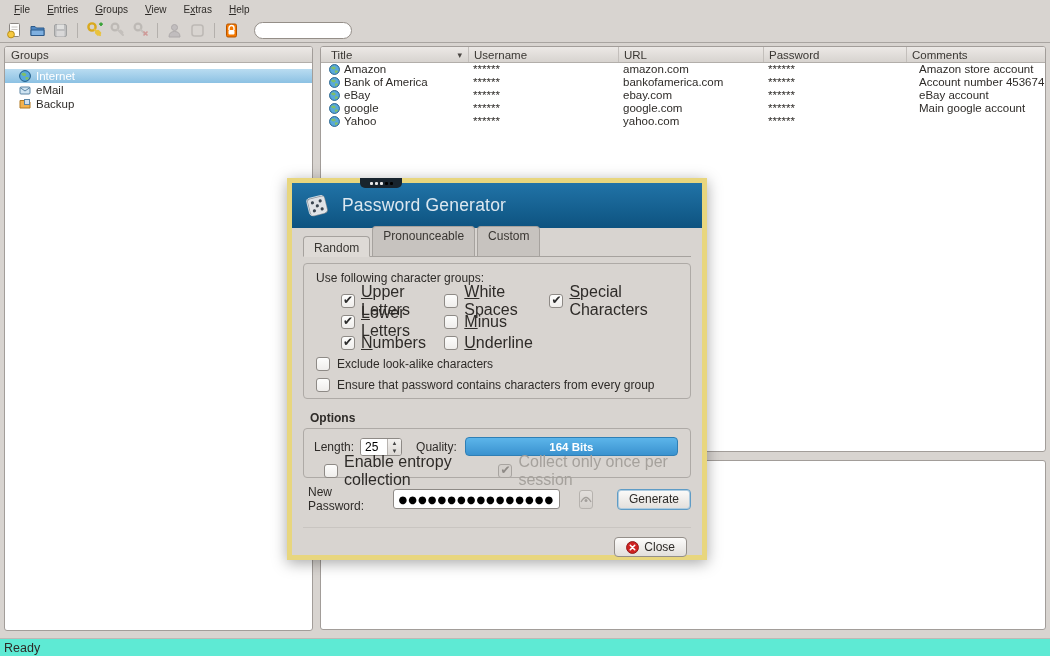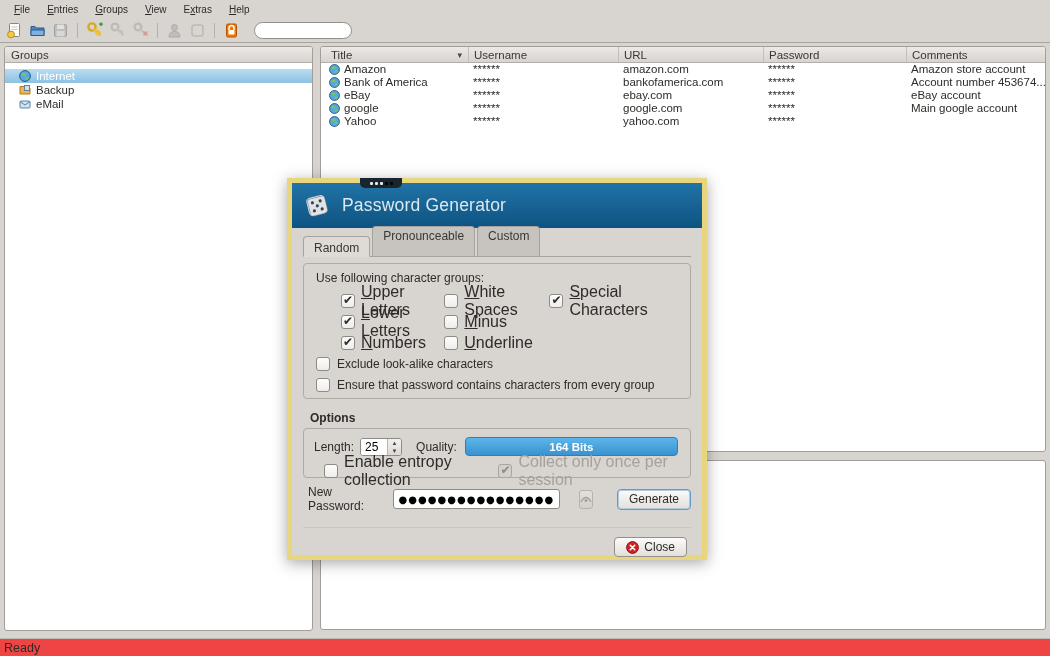--- a/index.html
+++ b/index.html
@@ -46,25 +46,25 @@
   .th + .th { border-left:1px solid #c3bfbb; }
   .th.c1 { width:147px; padding-left:10px; }
   .th.c2 { width:150px; } .th.c3 { width:145px; } .th.c4 { width:143px; }
   .th.c5 { flex:1; }
   .sort-arrow { position:absolute; right:6px; font-size:9px; color:#4a4743; }
 
   .trow { height:13px; display:flex; align-items:center; font-size:11.5px; line-height:13px; }
   .td { overflow:hidden; white-space:nowrap; padding-left:5px; }
   .td.c1 { width:147px; padding-left:8px; display:flex; align-items:center; gap:4px; }
   .td.c2 { width:150px; } .td.c3 { width:145px; } .td.c4 { width:143px; }
-  .td.c5 { flex:1; }
+  .td.c5 { flex:1;margin-left:8px; }
 
   
   #statusbar { position:absolute; left:0; right:0; bottom:0; height:18px;
-    border-top:1px solid #bdb9b5; background:#ef4444; display:flex; align-items:center;
+    border-top:1px solid #bdb9b5; background:#5eead4; display:flex; align-items:center;
     padding-left:4px; font-size:12.5px; }
 
   
   #dialog { position:absolute; left:287px; top:178px; width:420px; height:382px;
     background:#d8d4d0; border:5px solid #e8d67e; box-shadow:0 3px 14px rgba(0,0,0,.35); }
   #dialog-handle { position:absolute; left:68px; top:-5px; width:42px; height:10px;
     background:#18242e; border-radius:0 0 5px 5px; display:flex; align-items:center;
     justify-content:center; gap:2px; z-index:5; }
   #dialog-handle i { width:3px; height:3px; background:#e8e8e8; border-radius:1px; display:block; }
   #dialog-handle i.dark { background:#000; }
@@ -217,31 +217,31 @@
     <div class="group-item selected">
       <svg width="12" height="12" viewBox="0 0 12 12">
         <circle cx="6" cy="6" r="5.4" fill="#58a8dc" stroke="#1d5a86"></circle>
         <path d="M2 4 Q4 2 6 3 Q8 4 7 5.5 Q5 6.5 3.5 5.5 Z" fill="#7fbf6a"></path>
         <path d="M6.5 7 Q9 6.5 10 8 Q9 10 7 10 Q6 8.5 6.5 7 Z" fill="#7fbf6a"></path>
       </svg>
       <span>Internet</span>
     </div>
     <div class="group-item">
       <svg width="12" height="12" viewBox="0 0 12 12">
+        <rect x="1" y="3" width="10" height="7" rx="1" fill="#cfe4f2" stroke="#5a84a4"></rect>
+        <path d="M1 3.5 L6 7 L11 3.5" fill="none" stroke="#5a84a4"></path>
+      </svg>
+      <span>eMail</span>
+    </div>
+    <div class="group-item">
+      <svg width="12" height="12" viewBox="0 0 12 12">
         <path d="M1 2.5 L5 2.5 L6 4 L11 4 L11 10 L1 10 Z" fill="#f2b24e" stroke="#b07820"></path>
         <rect x="5.5" y="1.5" width="5" height="5" fill="#cfe0f0" stroke="#5a84a4"></rect>
       </svg>
       <span>Backup</span>
-    </div>
-    <div class="group-item">
-      <svg width="12" height="12" viewBox="0 0 12 12">
-        <rect x="1" y="3" width="10" height="7" rx="1" fill="#cfe4f2" stroke="#5a84a4"></rect>
-        <path d="M1 3.5 L6 7 L11 3.5" fill="none" stroke="#5a84a4"></path>
-      </svg>
-      <span>eMail</span>
     </div>
   </div>
 </div>
 
 <div id="table-panel" class="panel">
   <div class="thead">
     <div class="th c1">
       <span>Title</span>
       <span class="sort-arrow">▾</span>
     </div>

